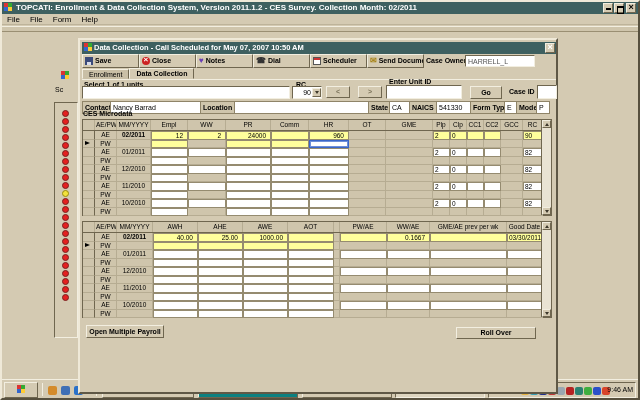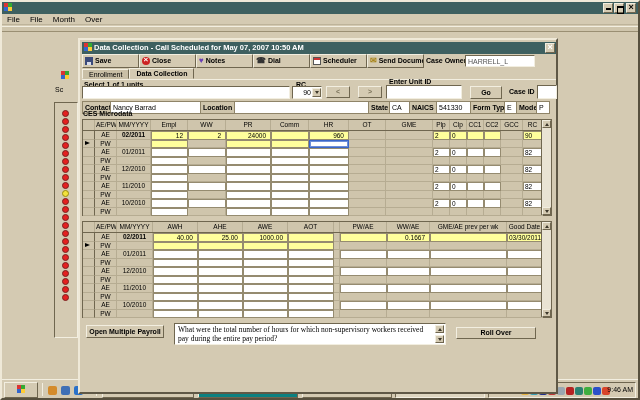--- a/index.html
+++ b/index.html
@@ -104,26 +104,26 @@
   .tray-ico{position:absolute;top:4px;width:8px;height:8px;border-radius:2px;}
   #clock{position:absolute;right:2px;top:0;font-size:7px;line-height:14px;}
   .sep{position:absolute;top:3px;width:1px;height:13px;background:#9a8f73;border-right:1px solid #f2eee0;}
 </style>
 </head>
 <body>
 
 <div id="screen">
 
   <div id="main-titlebar" class="abs">
-    <span class="flag-icon"></span>
+    <span class="flag-icon"></span><span class="t">TOPCATI: Enrollment &amp; Data Collection System, Version 2011.1.2 - CES Survey. Collection Month: 02/2011</span>
     <span class="winbtn glyph-min" style="right:25px;"></span>
     <span class="winbtn glyph-max" style="right:14px;"></span>
     <span class="winbtn glyph-x" style="right:2px;"></span>
   </div>
-  <div id="menubar" class="abs"><span>File</span><span>File</span><span>Month</span><span>Over</span></div>
+  <div id="menubar" class="abs"><span>File</span><span>File</span><span>Form</span><span>Help</span></div>
   <div id="band" class="abs"></div>
 
   <div id="bg-window" class="abs">
     <span class="flag-icon" style="position:absolute;left:11px;top:5px;"></span>
     <div class="bg-title" style="position:absolute;left:7px;top:20px;">Sc</div>
     <div class="panel"></div>
     <div id="dots">
         <div class="dot" style="top: 44px; background: rgb(228, 32, 32);"></div>
         <div class="dot" style="top: 52px; background: rgb(228, 32, 32);"></div>
         <div class="dot" style="top: 60px; background: rgb(228, 32, 32);"></div>
@@ -581,29 +581,20 @@
           <div class="sbtn" style="top: 0px;">
             <span class="tri-up"></span>
           </div>
           <div class="sbtn" style="bottom: 0px; top: auto;">
             <span class="tri-down"></span>
           </div>
         </div>
       </div>
 
     <div class="push-btn abs" style="left:6px;top:285px;width:78px;height:13px;line-height:11px;">Open Multiple Payroll</div>
-    <div id="question-box" class="abs">
-      <span>What were the total number of hours for which non-supervisory workers received pay during the entire pay period?</span>
-      <span class="sbtn" style="left:auto;right:1px;top:1px;">
-          <span class="tri-up"></span>
-        </span>
-      <span class="sbtn" style="left:auto;right:1px;top:11px;">
-          <span class="tri-down"></span>
-        </span>
-    </div>
     <div class="push-btn abs" style="left:376px;top:287px;width:80px;height:12px;line-height:10px;">Roll Over</div>
   </div>
 
   <div id="taskbar" class="abs">
     <div id="start-btn" class="abs"><span class="flag-icon"></span><span>Ready</span></div>
     <div class="sep" style="left:40px;"></div>
     <div id="quicklaunch">
         <span class="ql-icon abs" style="left: 46px; background: rgb(212, 139, 42);"></span>
         <span class="ql-icon abs" style="left: 59px; background: rgb(63, 111, 181);"></span>
         <span class="ql-icon abs" style="left: 72px; background: rgb(42, 113, 200);"></span>

